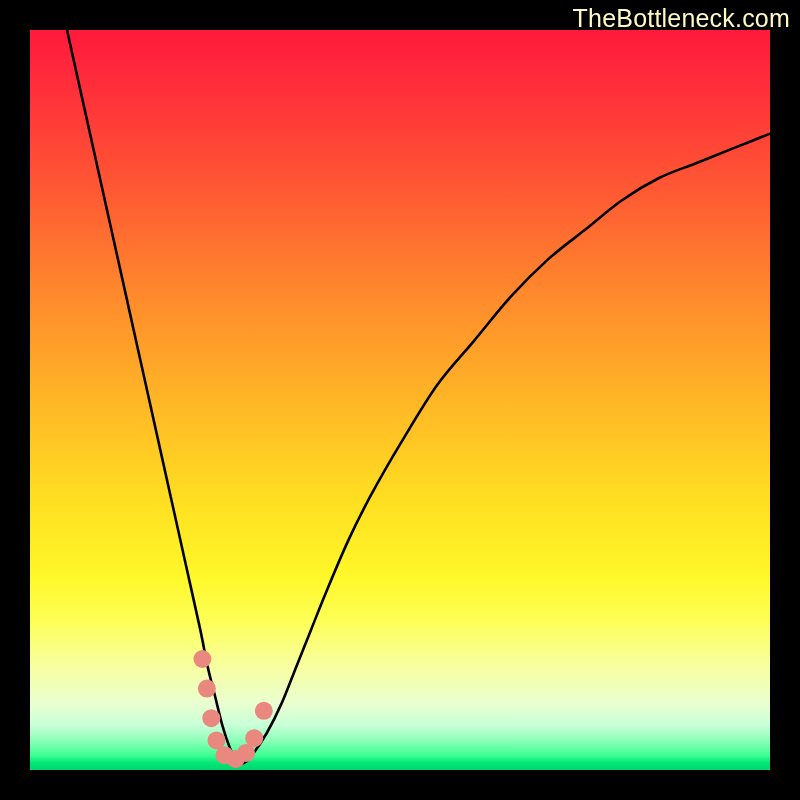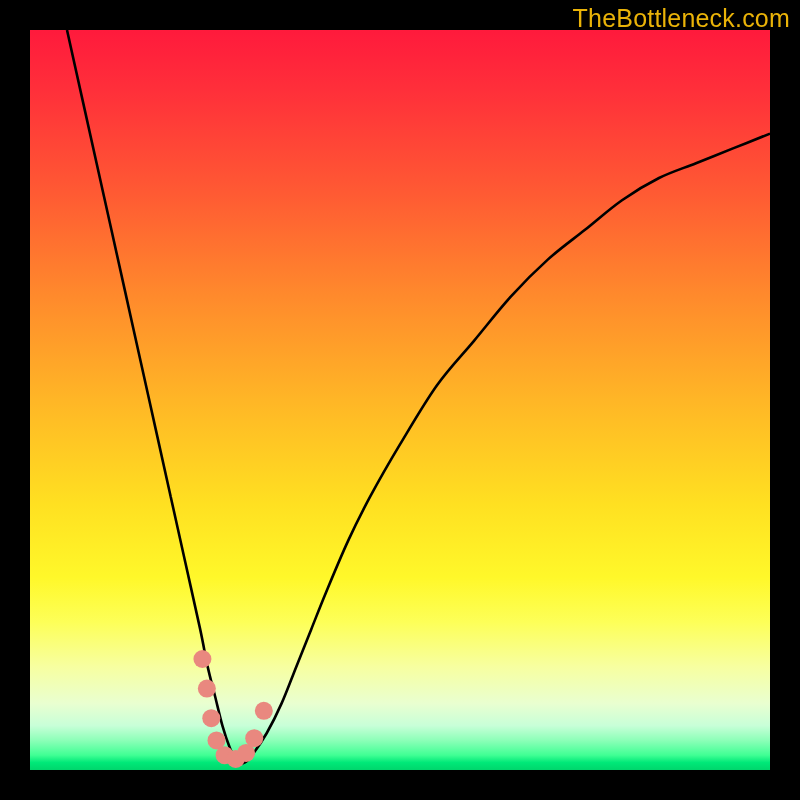--- a/index.html
+++ b/index.html
@@ -48,21 +48,21 @@
   }
   .curve-layer {
     position: absolute;
     left: 0; top: 0;
     width: 740px; height: 740px;
   }
   .watermark {
     position: absolute;
     top: 4px;
     right: 10px;
-    color: #eab308;
+    color: #fef9c3;
     font-size: 25px;
     letter-spacing: 0.2px;
     font-weight: 400;
     user-select: none;
   }
 </style>
 </head>
 <body>
 
 <div class="frame">

